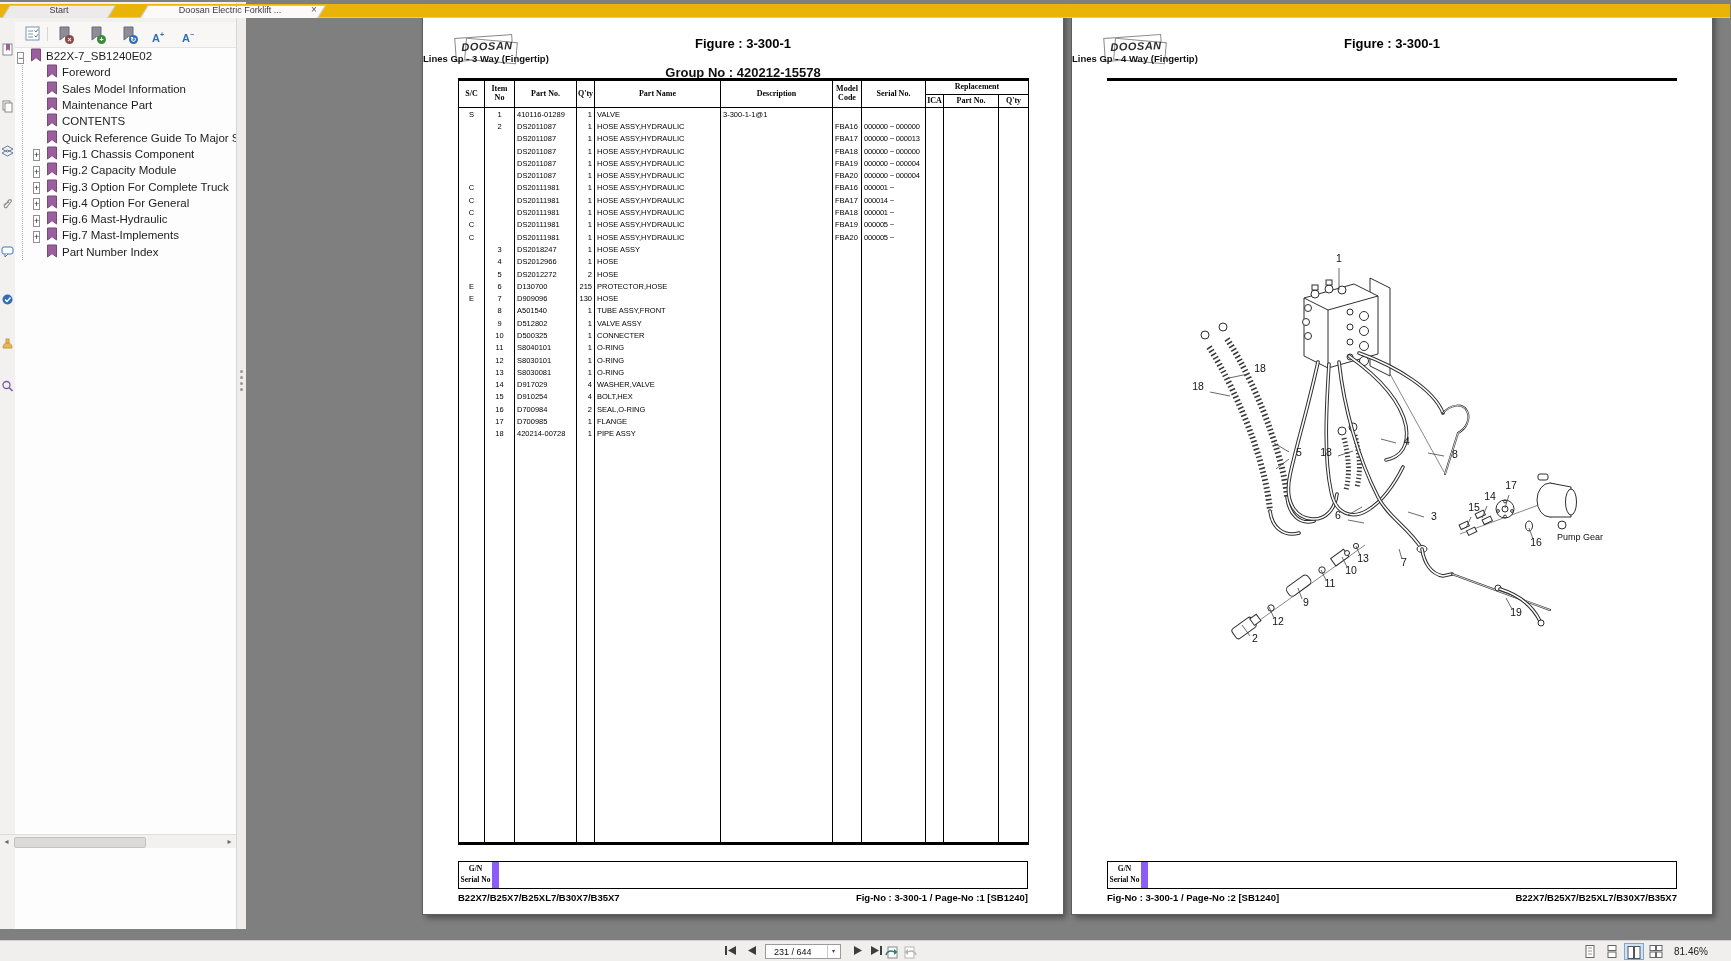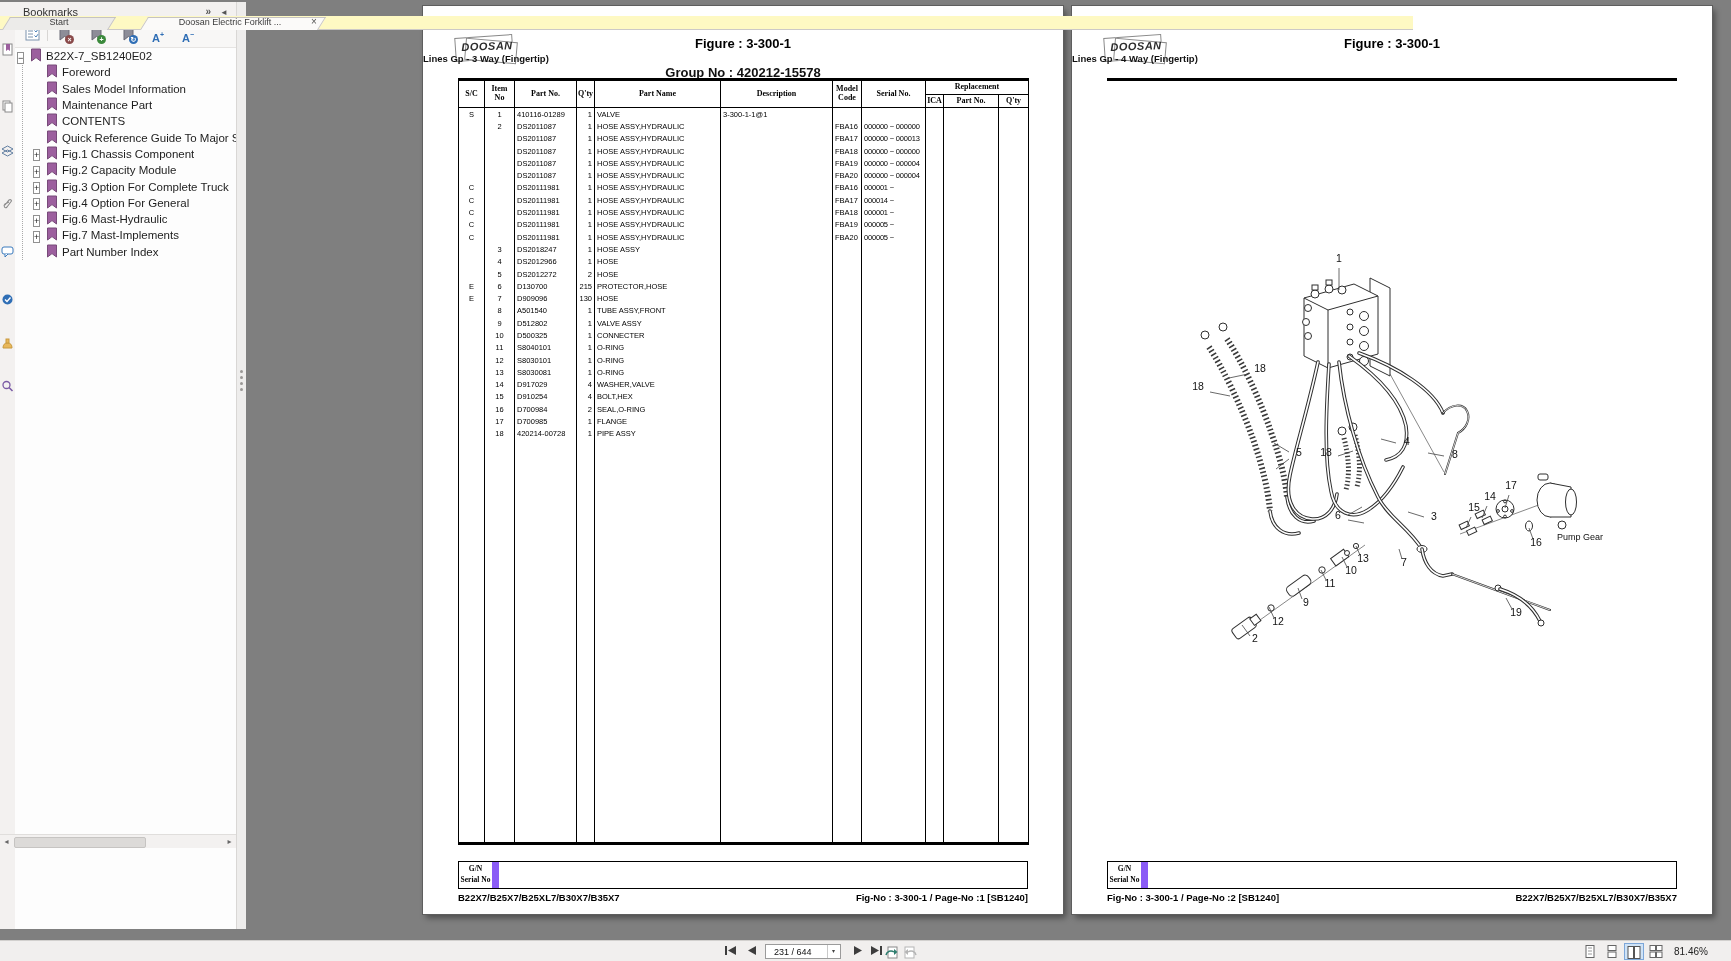--- a/index.html
+++ b/index.html
@@ -1,20 +1,20 @@
 <!DOCTYPE html>
 <html><head>
 <meta charset="utf-8">
 <style>
   html,body{margin:0;padding:0}
   body{width:1731px;height:961px;overflow:hidden;position:relative;
        font-family:"Liberation Sans",sans-serif;background:#7f7f7f;}
 
   
-  .tabbar{position:absolute;top:16px;left:0;width:1413px;height:13px;background:#fef9c3;border-bottom:1px solid #ccc9c7;z-index:30}
+  .tabbar{position:absolute;top:4px;left:0;width:1730px;height:13px;background:#eab308;border-bottom:1px solid #ccc9c7;z-index:30}
   .tab{position:absolute;top:0;height:13px}
   .tabshape{position:absolute;top:1px;bottom:-1px;left:0;right:0;transform:skewX(-32deg);border:1px solid #c6c3c1;border-bottom:none;background:#ecebe9}
   .tab.active .tabshape{background:#fbfaf9}
   .tablabel{position:relative;display:block;font-size:9px;line-height:13px;color:#3c3c3c;text-align:center;padding:0 10px;white-space:nowrap}
   .tabclose{position:absolute;right:2px;top:0;font-size:10px;line-height:12px;color:#555;width:12px;text-align:center;cursor:default}
 
   
   .main{position:absolute;top:2px;left:0;width:1731px;height:927px}
 
   

